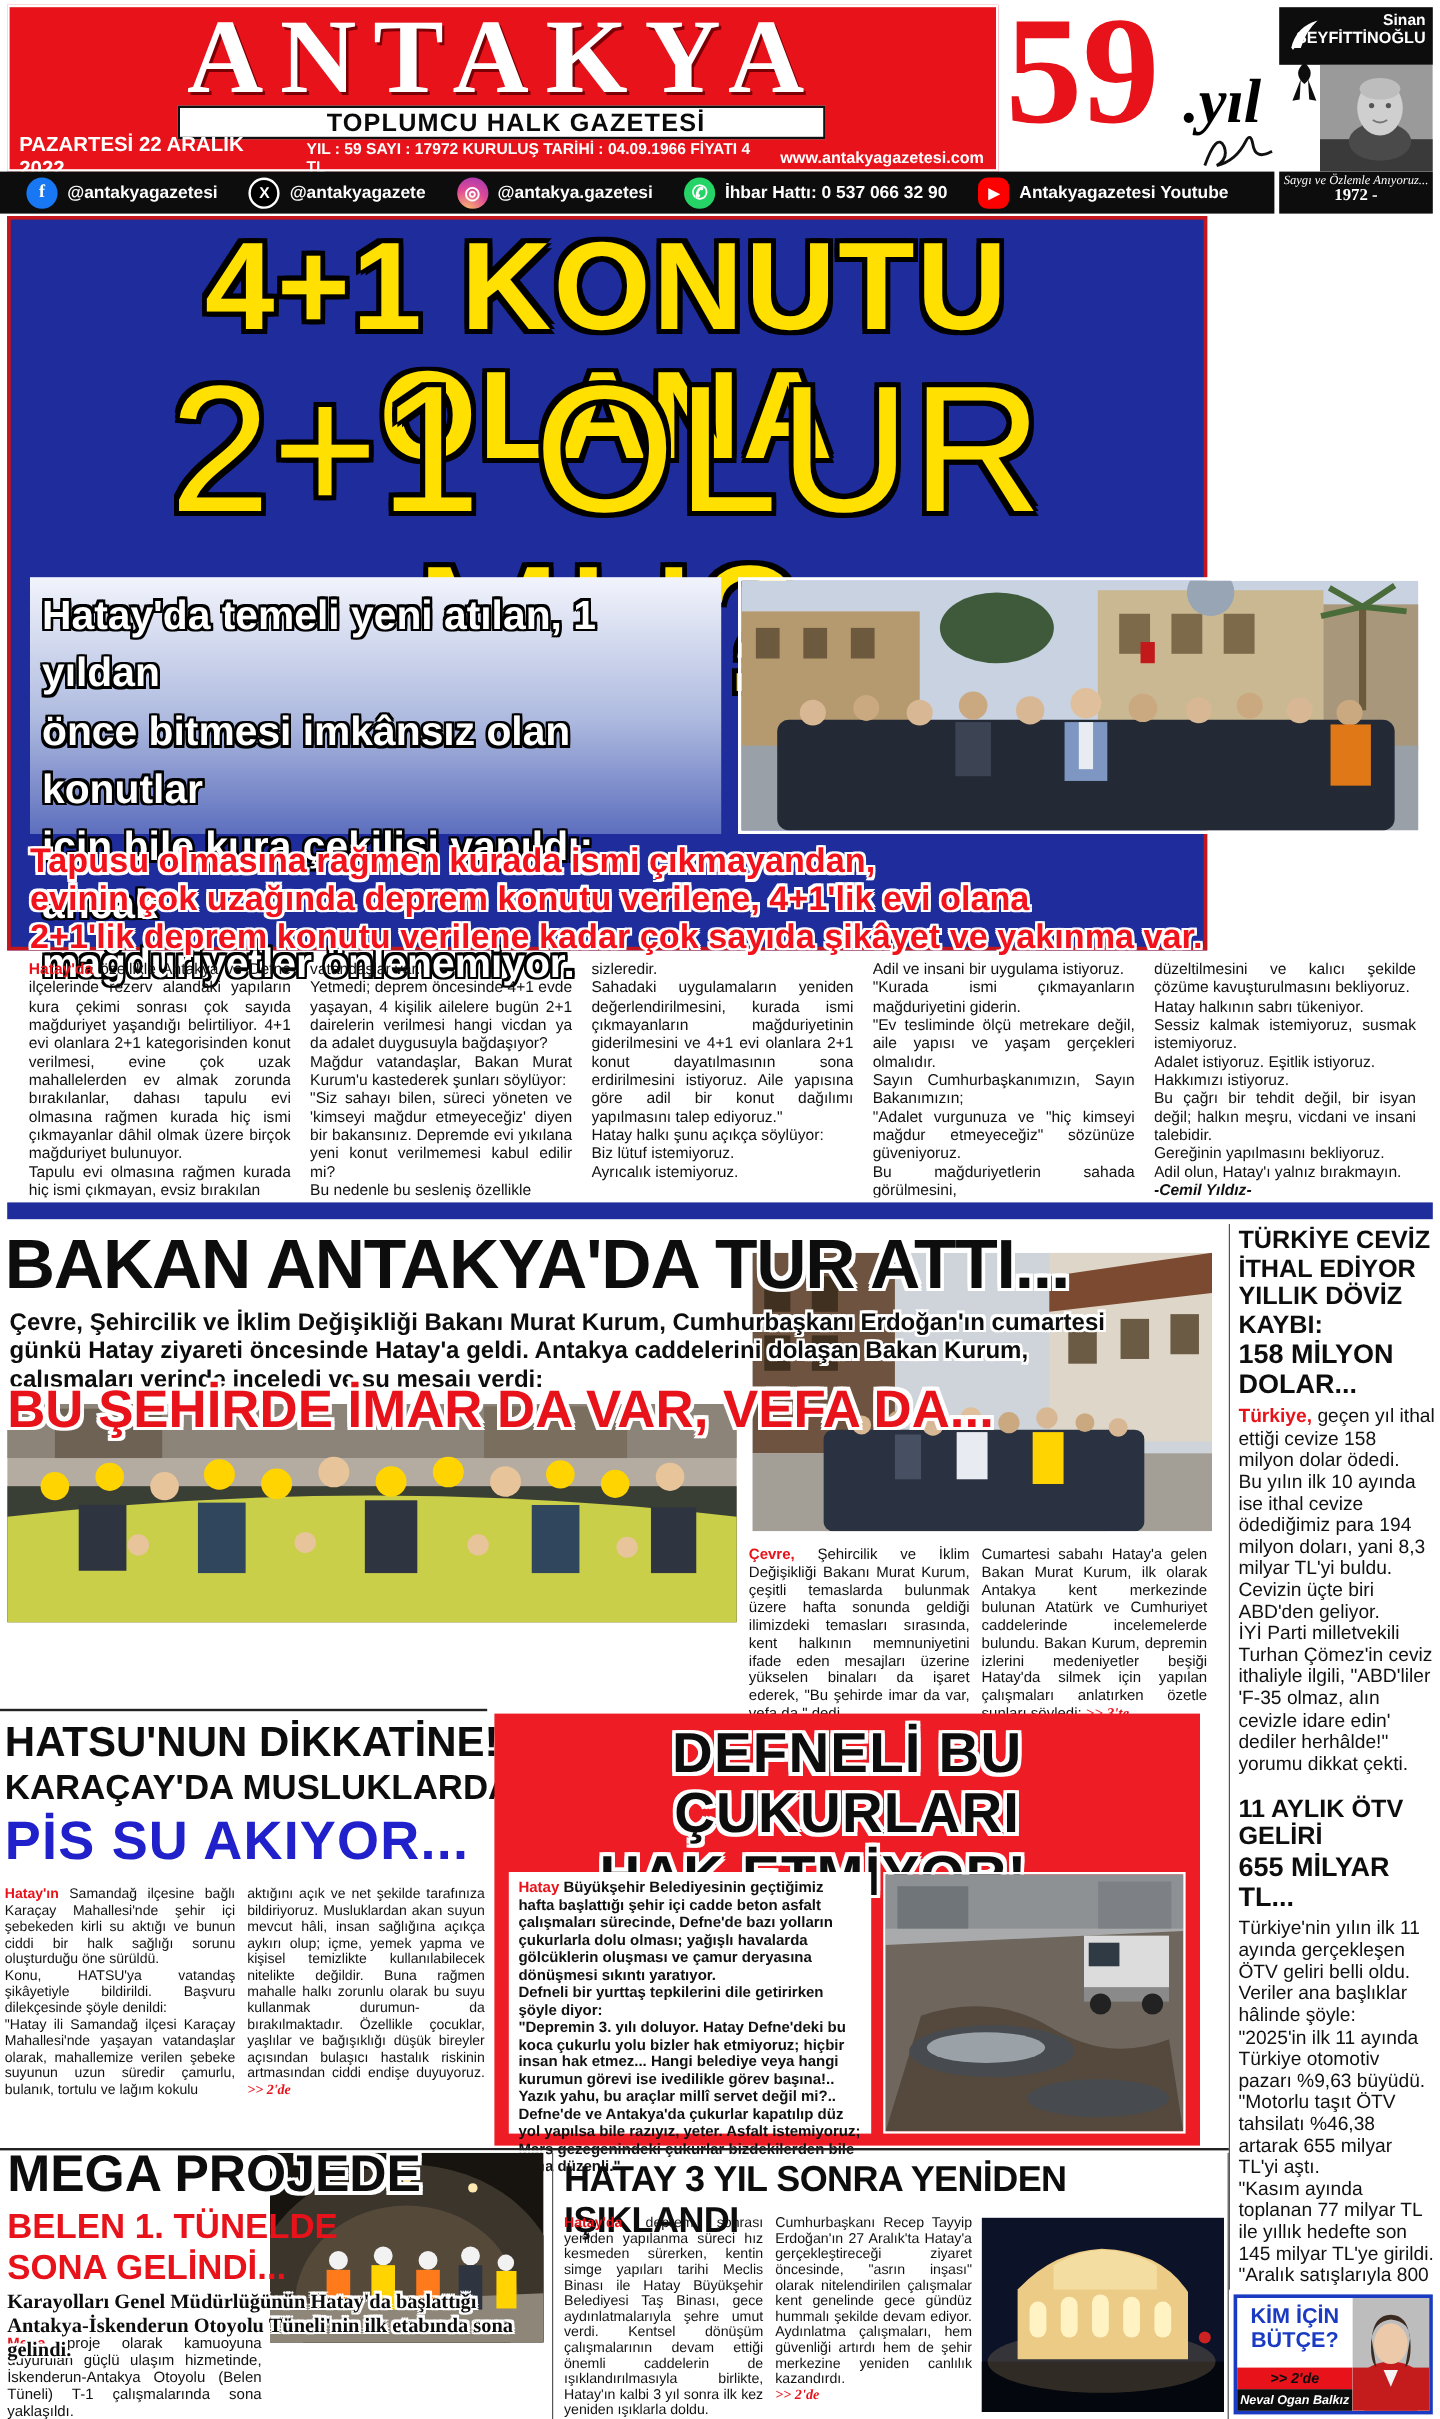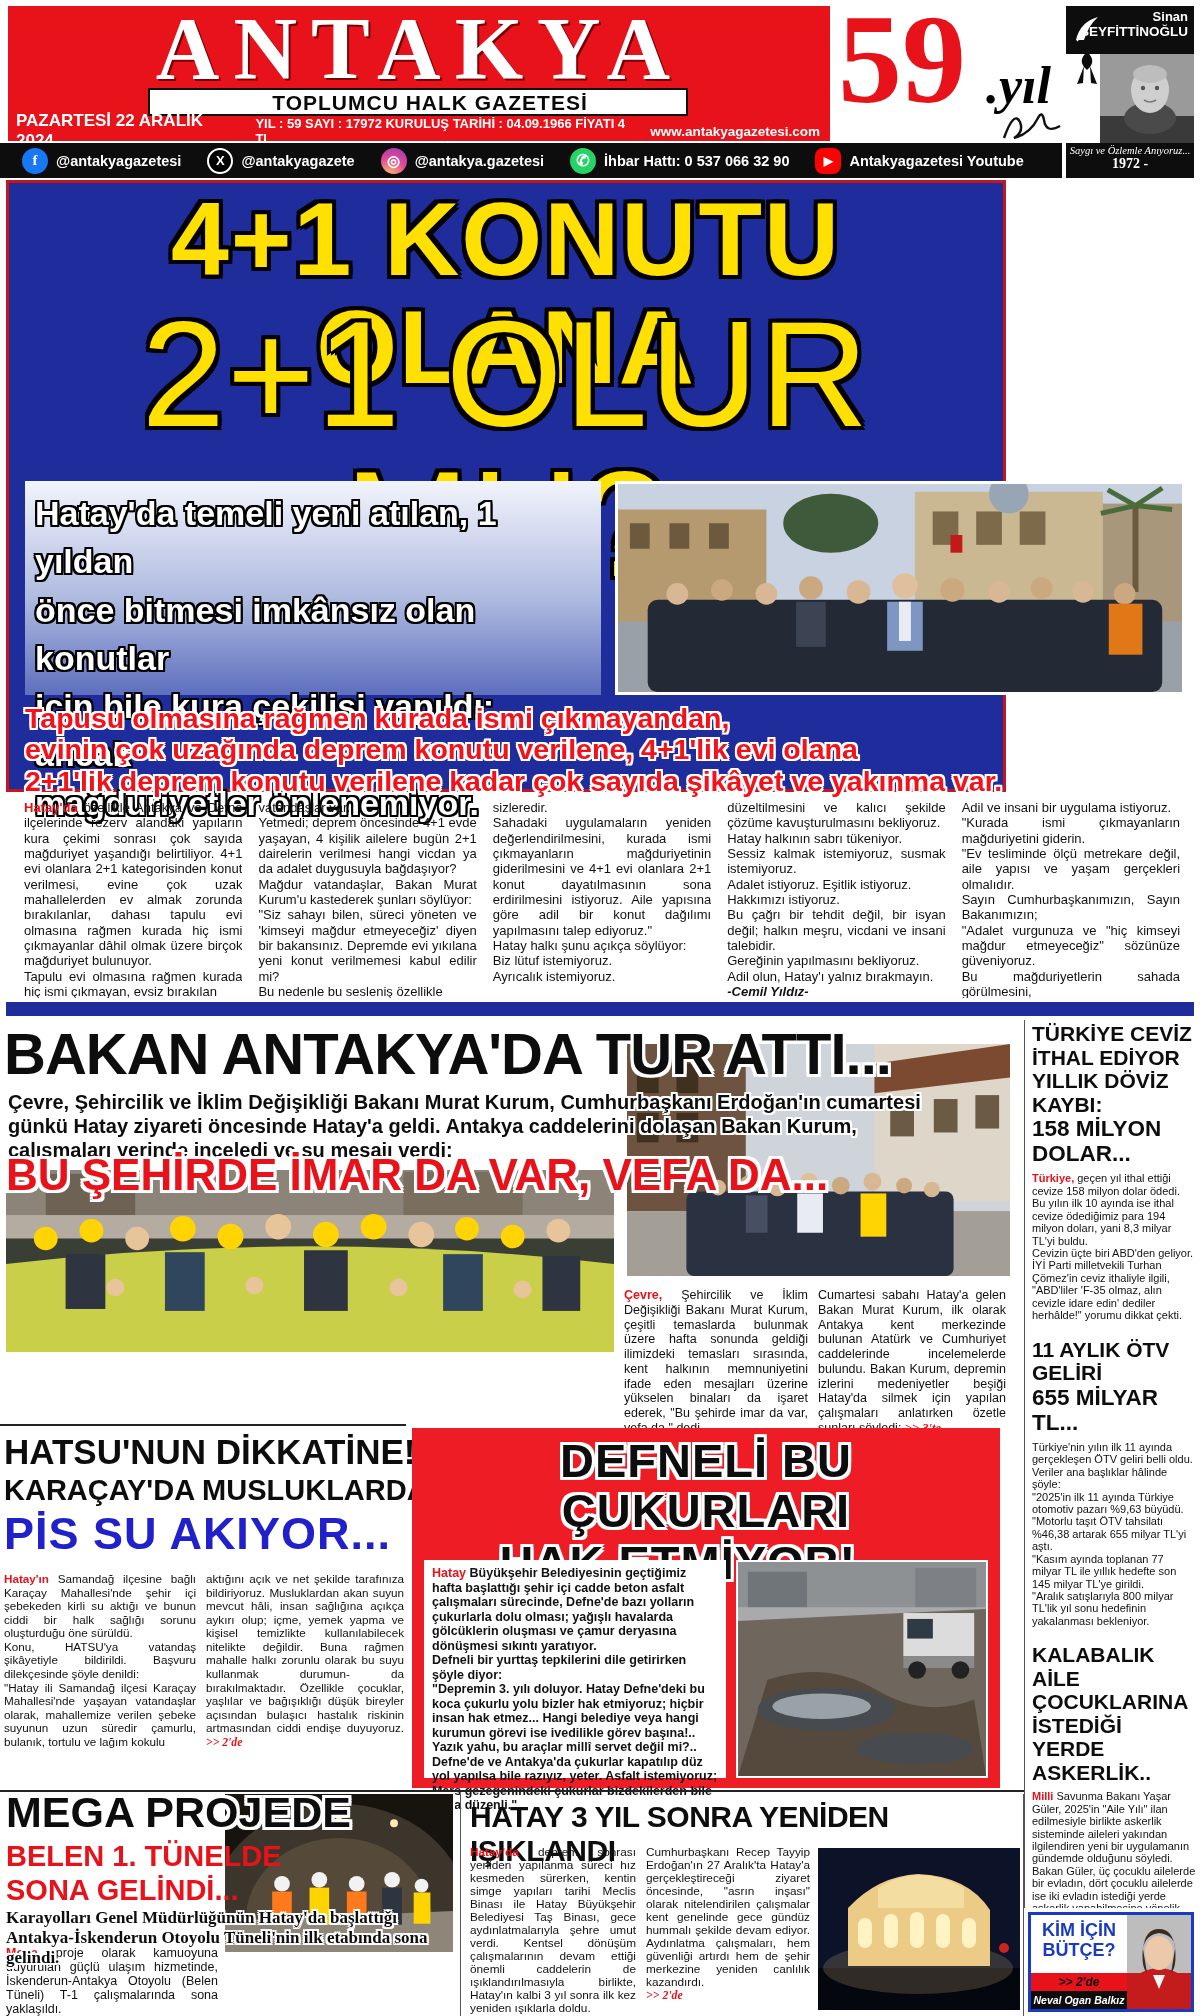--- a/index.html
+++ b/index.html
@@ -67,21 +67,21 @@
   .bakan-h{left:4px;top:1020px;width:1004px;color:#0d0d0d;font-weight:bold;font-size:58px;letter-spacing:-1px;z-index:3;}
   .bakan-deck{left:8px;top:1090px;width:934px;font-weight:bold;font-size:20px;line-height:1.2;z-index:3;color:#0d0d0d;}
   .bakan-quote{left:6px;top:1150px;width:960px;color:#e8121a;font-weight:bold;font-size:44px;z-index:4;}
   .photo-frame{border:2px solid #fff;box-sizing:border-box;z-index:1;}
   .bakan-cols{font-size:12.5px;line-height:1.18;}
 
   
   .rail{left:1032px;top:1022px;width:164px;height:886px;overflow:hidden;}
   .rail h3{margin:0;font-size:21px;line-height:1.12;font-weight:bold;color:#0d0d0d;}
   .rail .t-big{font-size:22.5px;}
-  .rail p{margin:6px 0 0 0;font-size:11px;line-height:1.13;}
+  .rail p{margin:6px 0 0 0;font-size:16px;line-height:1.13;}
   .vrule{background:#555;width:1px;}
   .hrule{background:#222;height:2px;}
 
   
   .hatsu-k1{left:4px;top:1432px;font-size:35px;font-weight:bold;color:#0d0d0d;}
   .hatsu-k2{left:4px;top:1474px;font-size:29px;font-weight:bold;color:#0d0d0d;}
   .hatsu-h{left:4px;top:1508px;font-size:45px;font-weight:bold;color:#2121cc;letter-spacing:1px;}
   .hatsu-col{font-size:11.7px;line-height:1.16;}
 
   
@@ -111,21 +111,21 @@
 </style>
 </head>
 <body>
 
 <div id="canvas">
 
   <div class="abs masthead">
     <div class="abs mast-title">ANTAKYA</div>
     <div class="abs mast-sub">TOPLUMCU HALK GAZETESİ</div>
     <div class="abs mast-strip">
-      <span class="mast-day">PAZARTESİ 22 ARALIK 2024</span>
+      <span class="mast-day">PAZARTESİ 22 ARALIK 2022</span>
       <span class="mast-info">YIL : 59  SAYI : 17972  KURULUŞ TARİHİ : 04.09.1966  FİYATI 4 TL</span>
       <span class="mast-web">www.antakyagazetesi.com</span>
     </div>
   </div>
 
   <div class="abs year-num">59</div>
   <div class="abs year-suffix">.yıl</div>
 
   <svg class="abs" style="left:1000px;top:108px;z-index:2;" width="70" height="36">
     <path d="M4 30 Q14 2 20 14 Q24 24 14 30 Q30 26 38 10 Q42 2 44 12 Q46 26 60 18" fill="none" stroke="#111" stroke-width="2.4"></path>
@@ -241,37 +241,37 @@
 Yetmedi; deprem öncesinde 4+1 evde yaşayan, 4 kişilik ailelere bugün 2+1 dairelerin verilmesi hangi vicdan ya da adalet duygusuyla bağdaşıyor?
 Mağdur vatandaşlar, Bakan Murat Kurum'u kastederek şunları söylüyor:
 "Siz sahayı bilen, süreci yöneten ve 'kimseyi mağdur etmeyeceğiz' diyen bir bakansınız. Depremde evi yıkılana yeni konut verilmemesi kabul edilir mi?
 Bu nedenle bu sesleniş özellikle</div>
     <div class="lead-col jus pre">sizleredir.
 Sahadaki uygulamaların yeniden değerlendirilmesini, kurada ismi çıkmayanların mağduriyetinin giderilmesini ve 4+1 evi olanlara 2+1 konut dayatılmasının sona erdirilmesini istiyoruz. Aile yapısına göre adil bir konut dağılımı yapılmasını talep ediyoruz."
 Hatay halkı şunu açıkça söylüyor:
 Biz lütuf istemiyoruz.
 Ayrıcalık istemiyoruz.</div>
     <div class="lead-col jus">
+      <span class="pre">Adil ve insani bir uygulama istiyoruz.
+"Kurada ismi çıkmayanların mağduriyetini giderin.
+"Ev tesliminde ölçü metrekare değil, aile yapısı ve yaşam gerçekleri olmalıdır.
+Sayın Cumhurbaşkanımızın, Sayın Bakanımızın;
+"Adalet vurgunuza ve "hiç kimseyi mağdur etmeyeceğiz" sözünüze güveniyoruz.
+Bu mağduriyetlerin sahada görülmesini,</span>
+    </div>
+    <div class="lead-col jus">
       <span class="pre">düzeltilmesini ve kalıcı şekilde çözüme kavuşturulmasını bekliyoruz.
 Hatay halkının sabrı tükeniyor.
 Sessiz kalmak istemiyoruz, susmak istemiyoruz.
 Adalet istiyoruz. Eşitlik istiyoruz.
 Hakkımızı istiyoruz.
 Bu çağrı bir tehdit değil, bir isyan değil; halkın meşru, vicdani ve insani talebidir.
 Gereğinin yapılmasını bekliyoruz.
 Adil olun, Hatay'ı yalnız bırakmayın.</span>
       <div class="byline">-Cemil Yıldız-</div>
-    </div>
-    <div class="lead-col jus">
-      <span class="pre">Adil ve insani bir uygulama istiyoruz.
-"Kurada ismi çıkmayanların mağduriyetini giderin.
-"Ev tesliminde ölçü metrekare değil, aile yapısı ve yaşam gerçekleri olmalıdır.
-Sayın Cumhurbaşkanımızın, Sayın Bakanımızın;
-"Adalet vurgunuza ve "hiç kimseyi mağdur etmeyeceğiz" sözünüze güveniyoruz.
-Bu mağduriyetlerin sahada görülmesini,</span>
     </div>
   </div>
 
   <div class="abs bluebar"></div>
 
   <div class="abs bakan-h ow3">BAKAN ANTAKYA'DA TUR ATTI...</div>
 
   <svg class="abs photo-frame" style="left:625px;top:1042px;width:387px;height:236px;" viewBox="0 0 387 236" preserveAspectRatio="none">
     <rect width="387" height="236" fill="#cfd4da"></rect>
     <rect x="0" y="0" width="120" height="170" fill="#6e5440"></rect>

